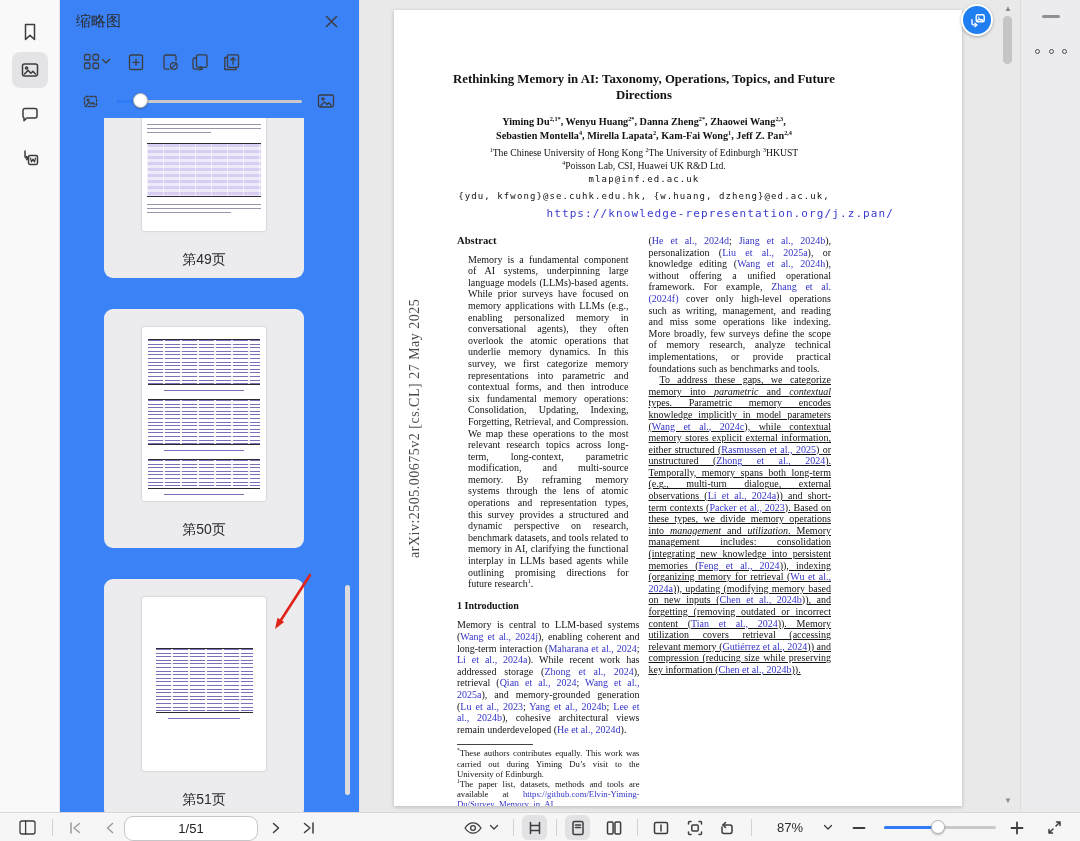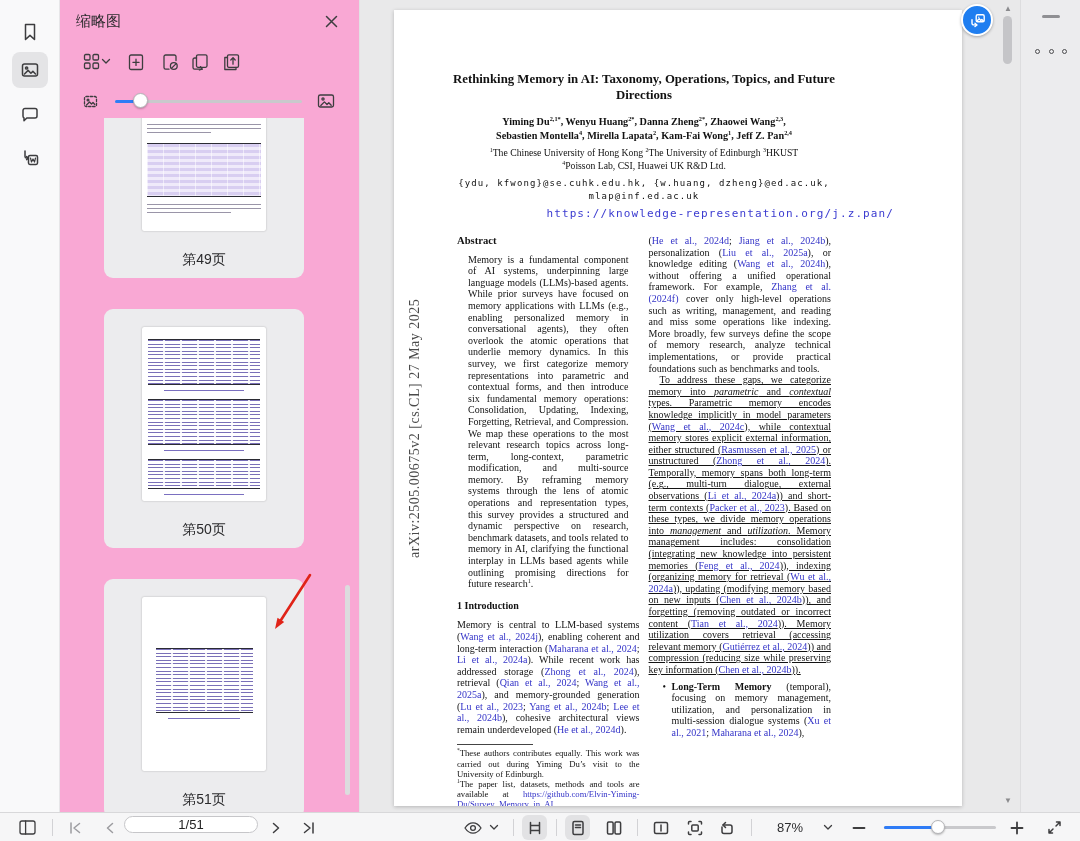--- a/index.html
+++ b/index.html
@@ -11,21 +11,21 @@
   .rail { position:absolute; left:0; top:0; width:60px; height:812px; background:#f9f9fa;
     border-right:1px solid #e6e6e8; }
   .rail-item { position:absolute; left:12px; width:36px; height:36px; border-radius:8px;
     display:flex; align-items:center; justify-content:center; }
   .rail-item.active { background:#e4e4e6; }
   svg.ic { stroke:#3d3d3f; fill:none; stroke-width:1.5; stroke-linecap:round; stroke-linejoin:round; }
   svg.ic.thin { stroke-width:1.3; }
   svg.ic.gray { stroke:#9c9ca0; }
 
   
-  .panel { position:absolute; left:60px; top:0; width:300px; height:812px; background:#f9a8d4;
+  .panel { position:absolute; left:60px; top:0; width:300px; height:812px; background:#3b82f6;
     border-right:1px solid #e2e2e4; }
   .panel-title { position:absolute; left:16px; top:12px; font-size:15px; color:#2b2b2d; }
   .panel-close { position:absolute; left:262px; top:12px; width:18px; height:18px; display:flex;
     align-items:center; justify-content:center; }
   .ptool { position:absolute; top:51px; width:21px; height:21px; display:flex; align-items:center; justify-content:center; }
   .pslider-track { position:absolute; left:55px; top:100px; width:187px; height:3px; background:#c9c9cc; border-radius:2px; }
   .pslider-fill { position:absolute; left:0; top:0; height:3px; background:#2f7cf6; border-radius:2px; }
   .pslider-thumb { position:absolute; left:73px; top:93px; width:15px; height:15px; border-radius:50%;
     background:#fff; border:1px solid #b5b5b8; box-shadow:0 1px 2px rgba(0,0,0,.25); }
 
@@ -98,21 +98,21 @@
   
   .red-arrow { position:absolute; left:255px; top:553px; width:70px; height:88px; pointer-events:none; }
 
   
   .toolbar { position:absolute; left:0; top:812px; width:1080px; height:29px; background:#f6f6f7;
     border-top:1px solid #d8d8da; }
   .tbi { position:absolute; top:2px; width:25px; height:25px; display:flex; align-items:center; justify-content:center;
     border-radius:6px; }
   .tbi.sel { background:#e2e2e4; }
   .tb-div { position:absolute; top:6px; width:1px; height:17px; background:#d2d2d5; }
-  .page-input { position:absolute; left:124px; top:3px; width:134px; height:17px; border:1px solid #c6c6c9;
+  .page-input { position:absolute; left:124px; top:3px; width:134px; height:25px; border:1px solid #c6c6c9;
     border-radius:9px; background:#fff; text-align:center; font-size:13px; color:#222;
     font-family:"Liberation Sans", sans-serif; }
   .zoom-text { position:absolute; left:764px; top:7px; width:52px; font-size:13px; color:#2e2e30; text-align:center; }
   .zoom-track { position:absolute; left:884px; top:13px; width:112px; height:3px; background:#c9c9cc; border-radius:2px; }
   .zoom-fill { position:absolute; left:0; top:0; height:3px; width:53px; background:#2f7cf6; border-radius:2px; }
   .zoom-thumb { position:absolute; left:47px; top:-6px; width:14px; height:14px; border-radius:50%;
     background:#fff; border:1px solid #b5b5b8; box-shadow:0 1px 2px rgba(0,0,0,.25); }
 </style>
 </head>
 <body>
@@ -256,37 +256,36 @@
 
   <div class="viewer">
     <div class="doc-page">
       <div class="arxiv-mark">arXiv:2505.00675v2  [cs.CL]  27 May 2025</div>
       <div class="paper">
         <div class="p-title phead">Rethinking Memory in AI: Taxonomy, Operations, Topics, and Future Directions</div>
         <div class="p-authors phead">Yiming Du<sup>2,1*</sup>, Wenyu Huang<sup>2*</sup>, Danna Zheng<sup>2*</sup>, Zhaowei Wang<sup>2,3</sup>,</div>
         <div class="p-authors phead" style="margin-top:0;">Sebastien Montella<sup>4</sup>, Mirella Lapata<sup>2</sup>, Kam-Fai Wong<sup>1</sup>, Jeff Z. Pan<sup>2,4</sup></div>
         <div class="p-affil phead"><sup>1</sup>The Chinese University of Hong Kong <sup>2</sup>The University of Edinburgh <sup>3</sup>HKUST</div>
         <div class="p-affil phead" style="margin-top:0;"><sup>4</sup>Poisson Lab, CSI, Huawei UK R&amp;D Ltd.</div>
+        <div class="p-mail" style="margin-top:0;">mlap@inf.ed.ac.uk</div>
         <div class="p-mail">{ydu, kfwong}@se.cuhk.edu.hk, {w.huang, dzheng}@ed.ac.uk,</div>
-        <div class="p-mail" style="margin-top:0;">mlap@inf.ed.ac.uk</div>
         <div class="p-url">https://knowledge-representation.org/j.z.pan/</div>
         <div class="cols">
           <div class="col">
               <div class="para h-center">Abstract</div>
               <div class="para abstract">Memory is a fundamental component of AI systems, underpinning large language models (LLMs)-based agents. While prior surveys have focused on memory applications with LLMs (e.g., enabling personalized memory in conversational agents), they often overlook the atomic operations that underlie memory dynamics. In this survey, we first categorize memory representations into parametric and contextual forms, and then introduce six fundamental memory operations: Consolidation, Updating, Indexing, Forgetting, Retrieval, and Compression. We map these operations to the most relevant research topics across long-term, long-context, parametric modification, and multi-source memory. By reframing memory systems through the lens of atomic operations and representation types, this survey provides a structured and dynamic perspective on research, benchmark datasets, and tools related to memory in AI, clarifying the functional interplay in LLMs based agents while outlining promising directions for future research<sup>1</sup>.</div>
               <div class="para h1">1   Introduction</div>
               <div class="para body">Memory is central to LLM-based systems (<span class="cite">Wang et al., 2024j</span>), enabling coherent and long-term interaction (<span class="cite">Maharana et al., 2024</span>; <span class="cite">Li et al., 2024a</span>). While recent work has addressed storage (<span class="cite">Zhong et al., 2024</span>), retrieval (<span class="cite">Qian et al., 2024</span>; <span class="cite">Wang et al., 2025a</span>), and memory-grounded generation (<span class="cite">Lu et al., 2023</span>; <span class="cite">Yang et al., 2024b</span>; <span class="cite">Lee et al., 2024b</span>), cohesive architectural views remain underdeveloped (<span class="cite">He et al., 2024d</span>).</div>
               <div class="para footnote-rule"></div>
               <div class="para footnote"><sup>*</sup>These authors contributes equally. This work was carried out during Yiming Du’s visit to the University of Edinburgh.</div>
               <div class="para footnote"><sup>1</sup>The paper list, datasets, methods and tools are available at <span class="cite">https://github.com/Elvin-Yiming-Du/Survey_Memory_in_AI</span>.</div>
             </div>
           <div class="col">
               <div class="para body">(<span class="cite">He et al., 2024d</span>; <span class="cite">Jiang et al., 2024b</span>), personalization (<span class="cite">Liu et al., 2025a</span>), or knowledge editing (<span class="cite">Wang et al., 2024h</span>), without offering a unified operational framework. For example, <span class="cite">Zhang et al. (2024f)</span> cover only high-level operations such as writing, management, and reading and miss some operations like indexing. More broadly, few surveys define the scope of memory research, analyze technical implementations, or provide practical foundations such as benchmarks and tools.</div>
               <div class="para body-indent">To address these gaps, we categorize memory into <em>parametric</em> and <em>contextual</em> types. Parametric memory encodes knowledge implicitly in model parameters (<span class="cite">Wang et al., 2024c</span>), while contextual memory stores explicit external information, either structured (<span class="cite">Rasmussen et al., 2025</span>) or unstructured (<span class="cite">Zhong et al., 2024</span>). Temporally, memory spans both long-term (e.g., multi-turn dialogue, external observations (<span class="cite">Li et al., 2024a</span>)) and short-term contexts (<span class="cite">Packer et al., 2023</span>). Based on these types, we divide memory operations into <em>management</em> and <em>utilization</em>. Memory management includes: consolidation (integrating new knowledge into persistent memories (<span class="cite">Feng et al., 2024</span>)), indexing (organizing memory for retrieval (<span class="cite">Wu et al., 2024a</span>)), updating (modifying memory based on new inputs (<span class="cite">Chen et al., 2024b</span>)), and forgetting (removing outdated or incorrect content (<span class="cite">Tian et al., 2024</span>)).  Memory utilization covers retrieval (accessing relevant memory (<span class="cite">Gutiérrez et al., 2024</span>)) and compression (reducing size while preserving key information (<span class="cite">Chen et al., 2024b</span>)).</div>
-              <div class="para bullet"><strong>Long-Term Memory</strong> (temporal), focusing on memory management, utilization, and personalization in multi-session dialogue systems (<span class="cite">Xu et al., 2021</span>; <span class="cite">Maharana et al., 2024</span>),</div>
             </div>
         </div>
       </div>
     </div>
 
     <div class="doc-scroll-up">▲</div>
     <div class="doc-scroll-thumb"></div>
     <div class="doc-scroll-down">▼</div>
 
     <div class="float-btn">

